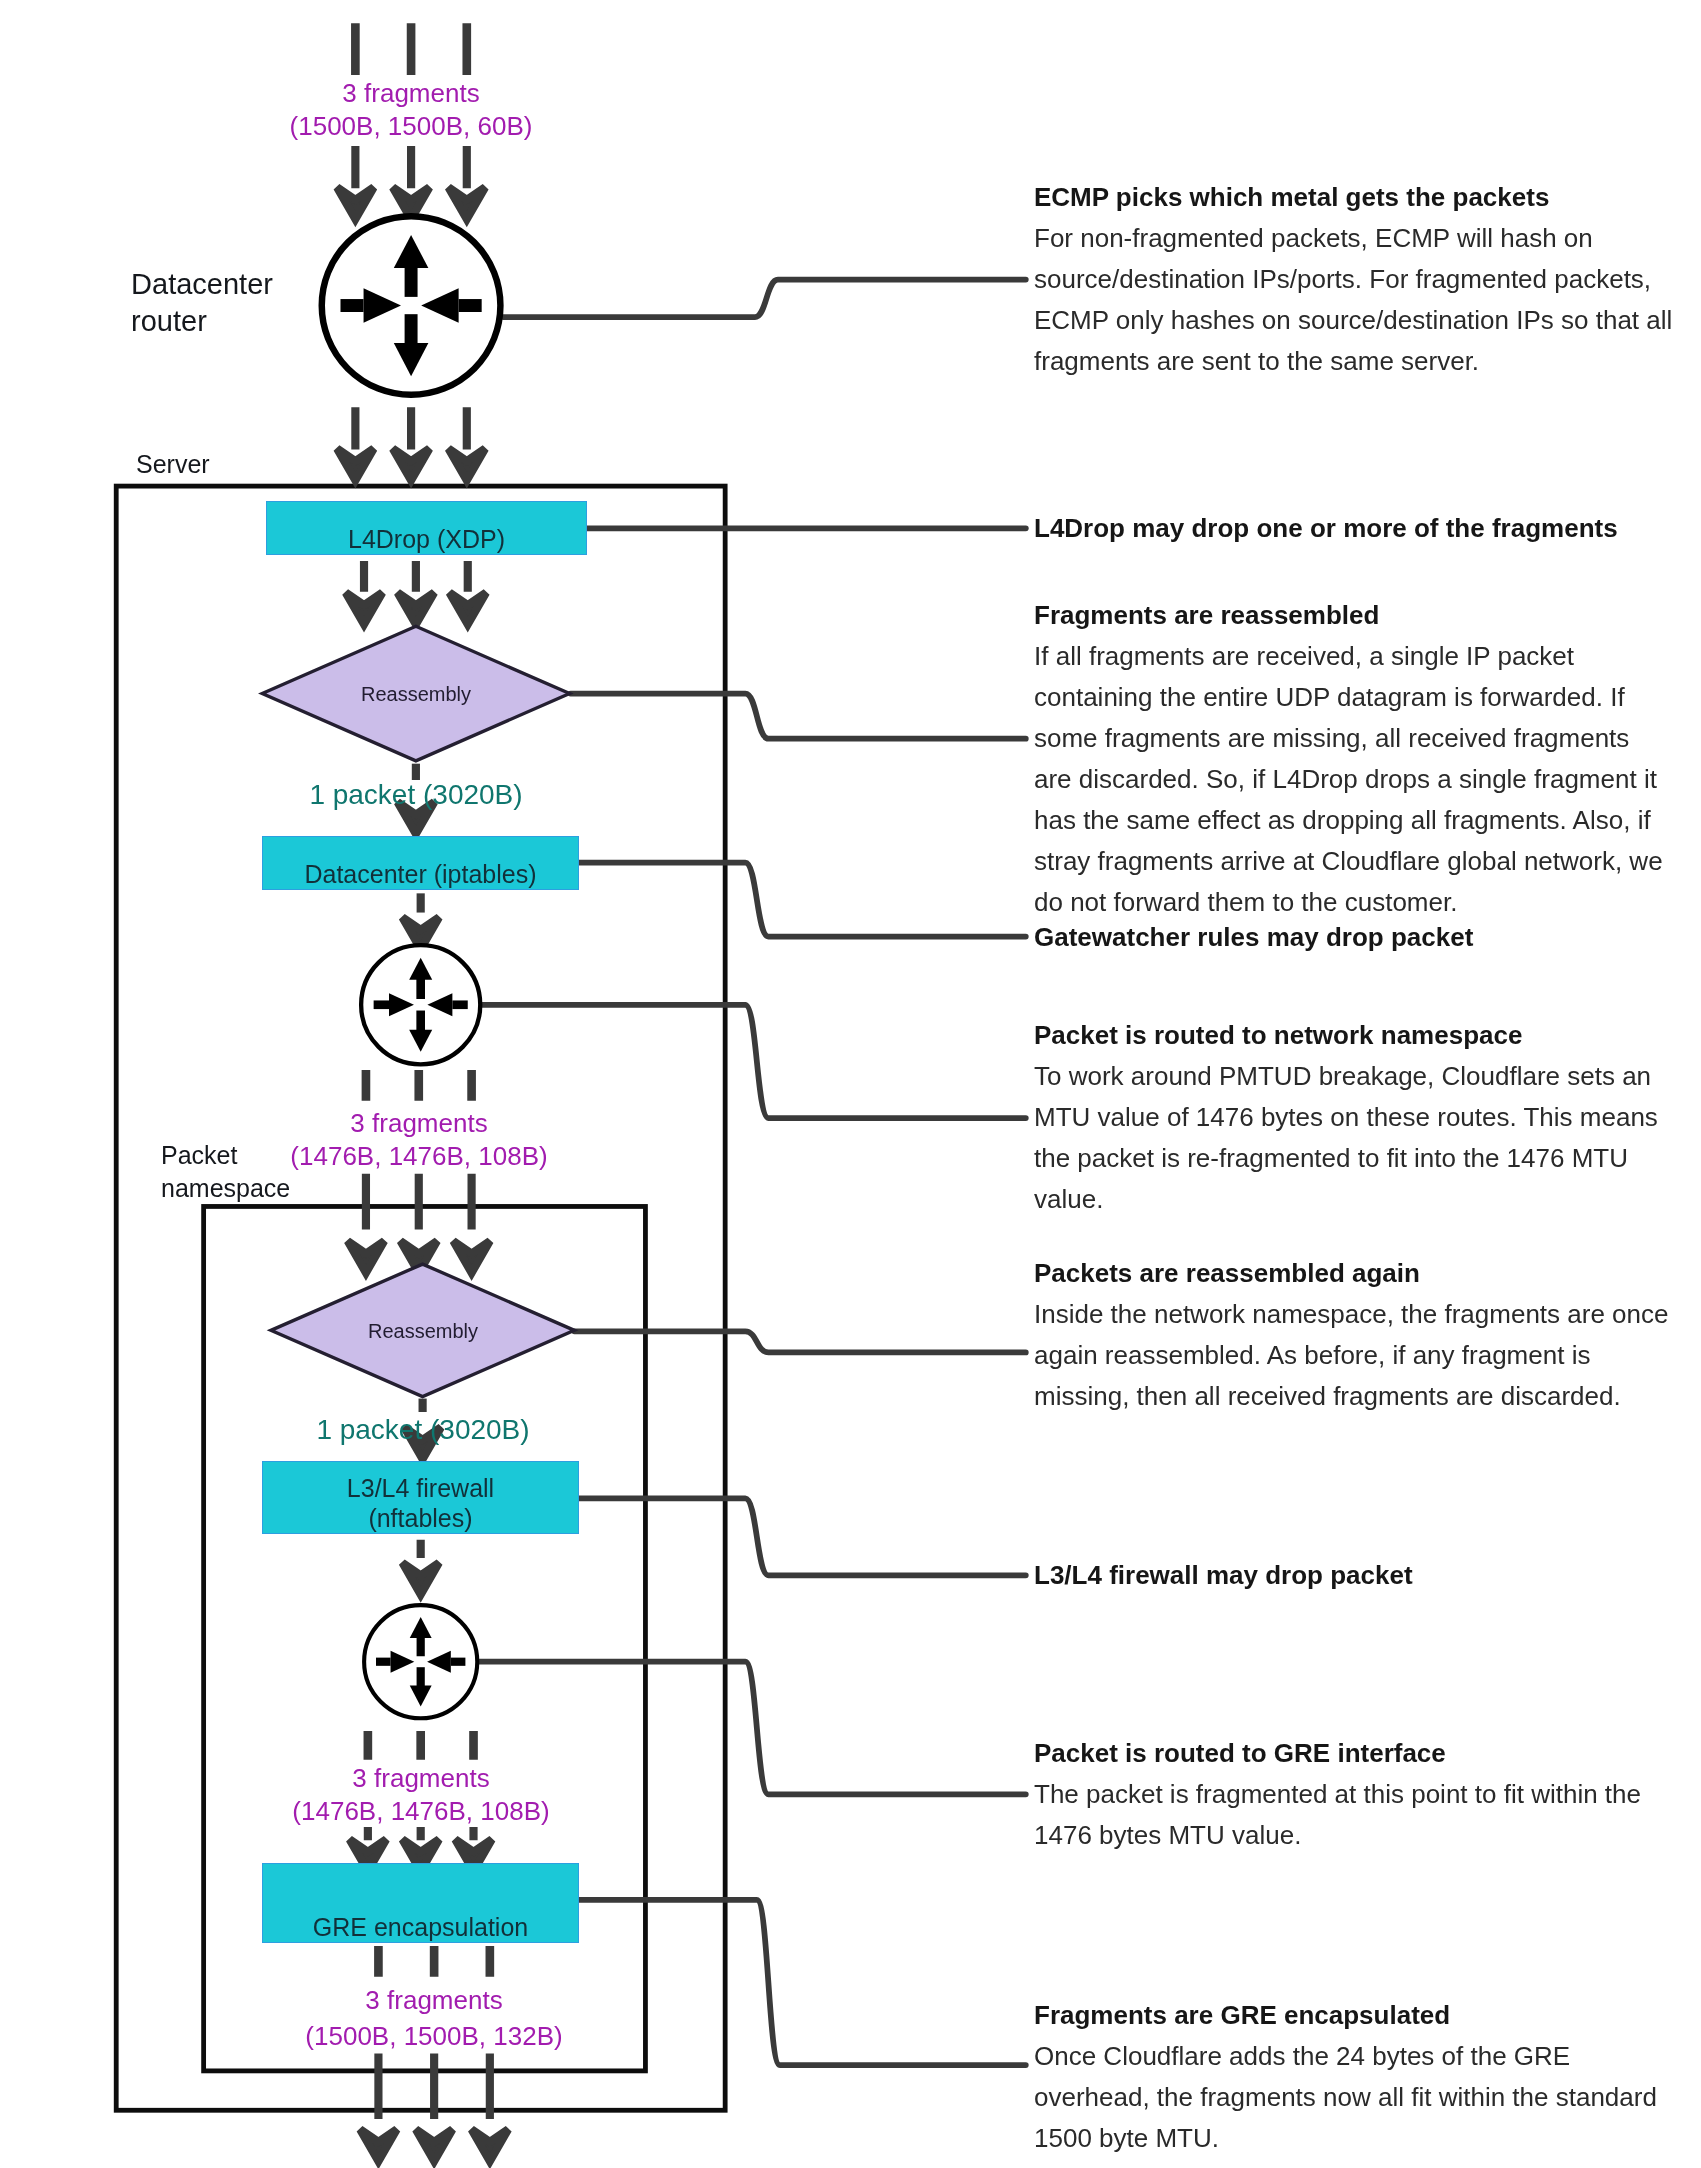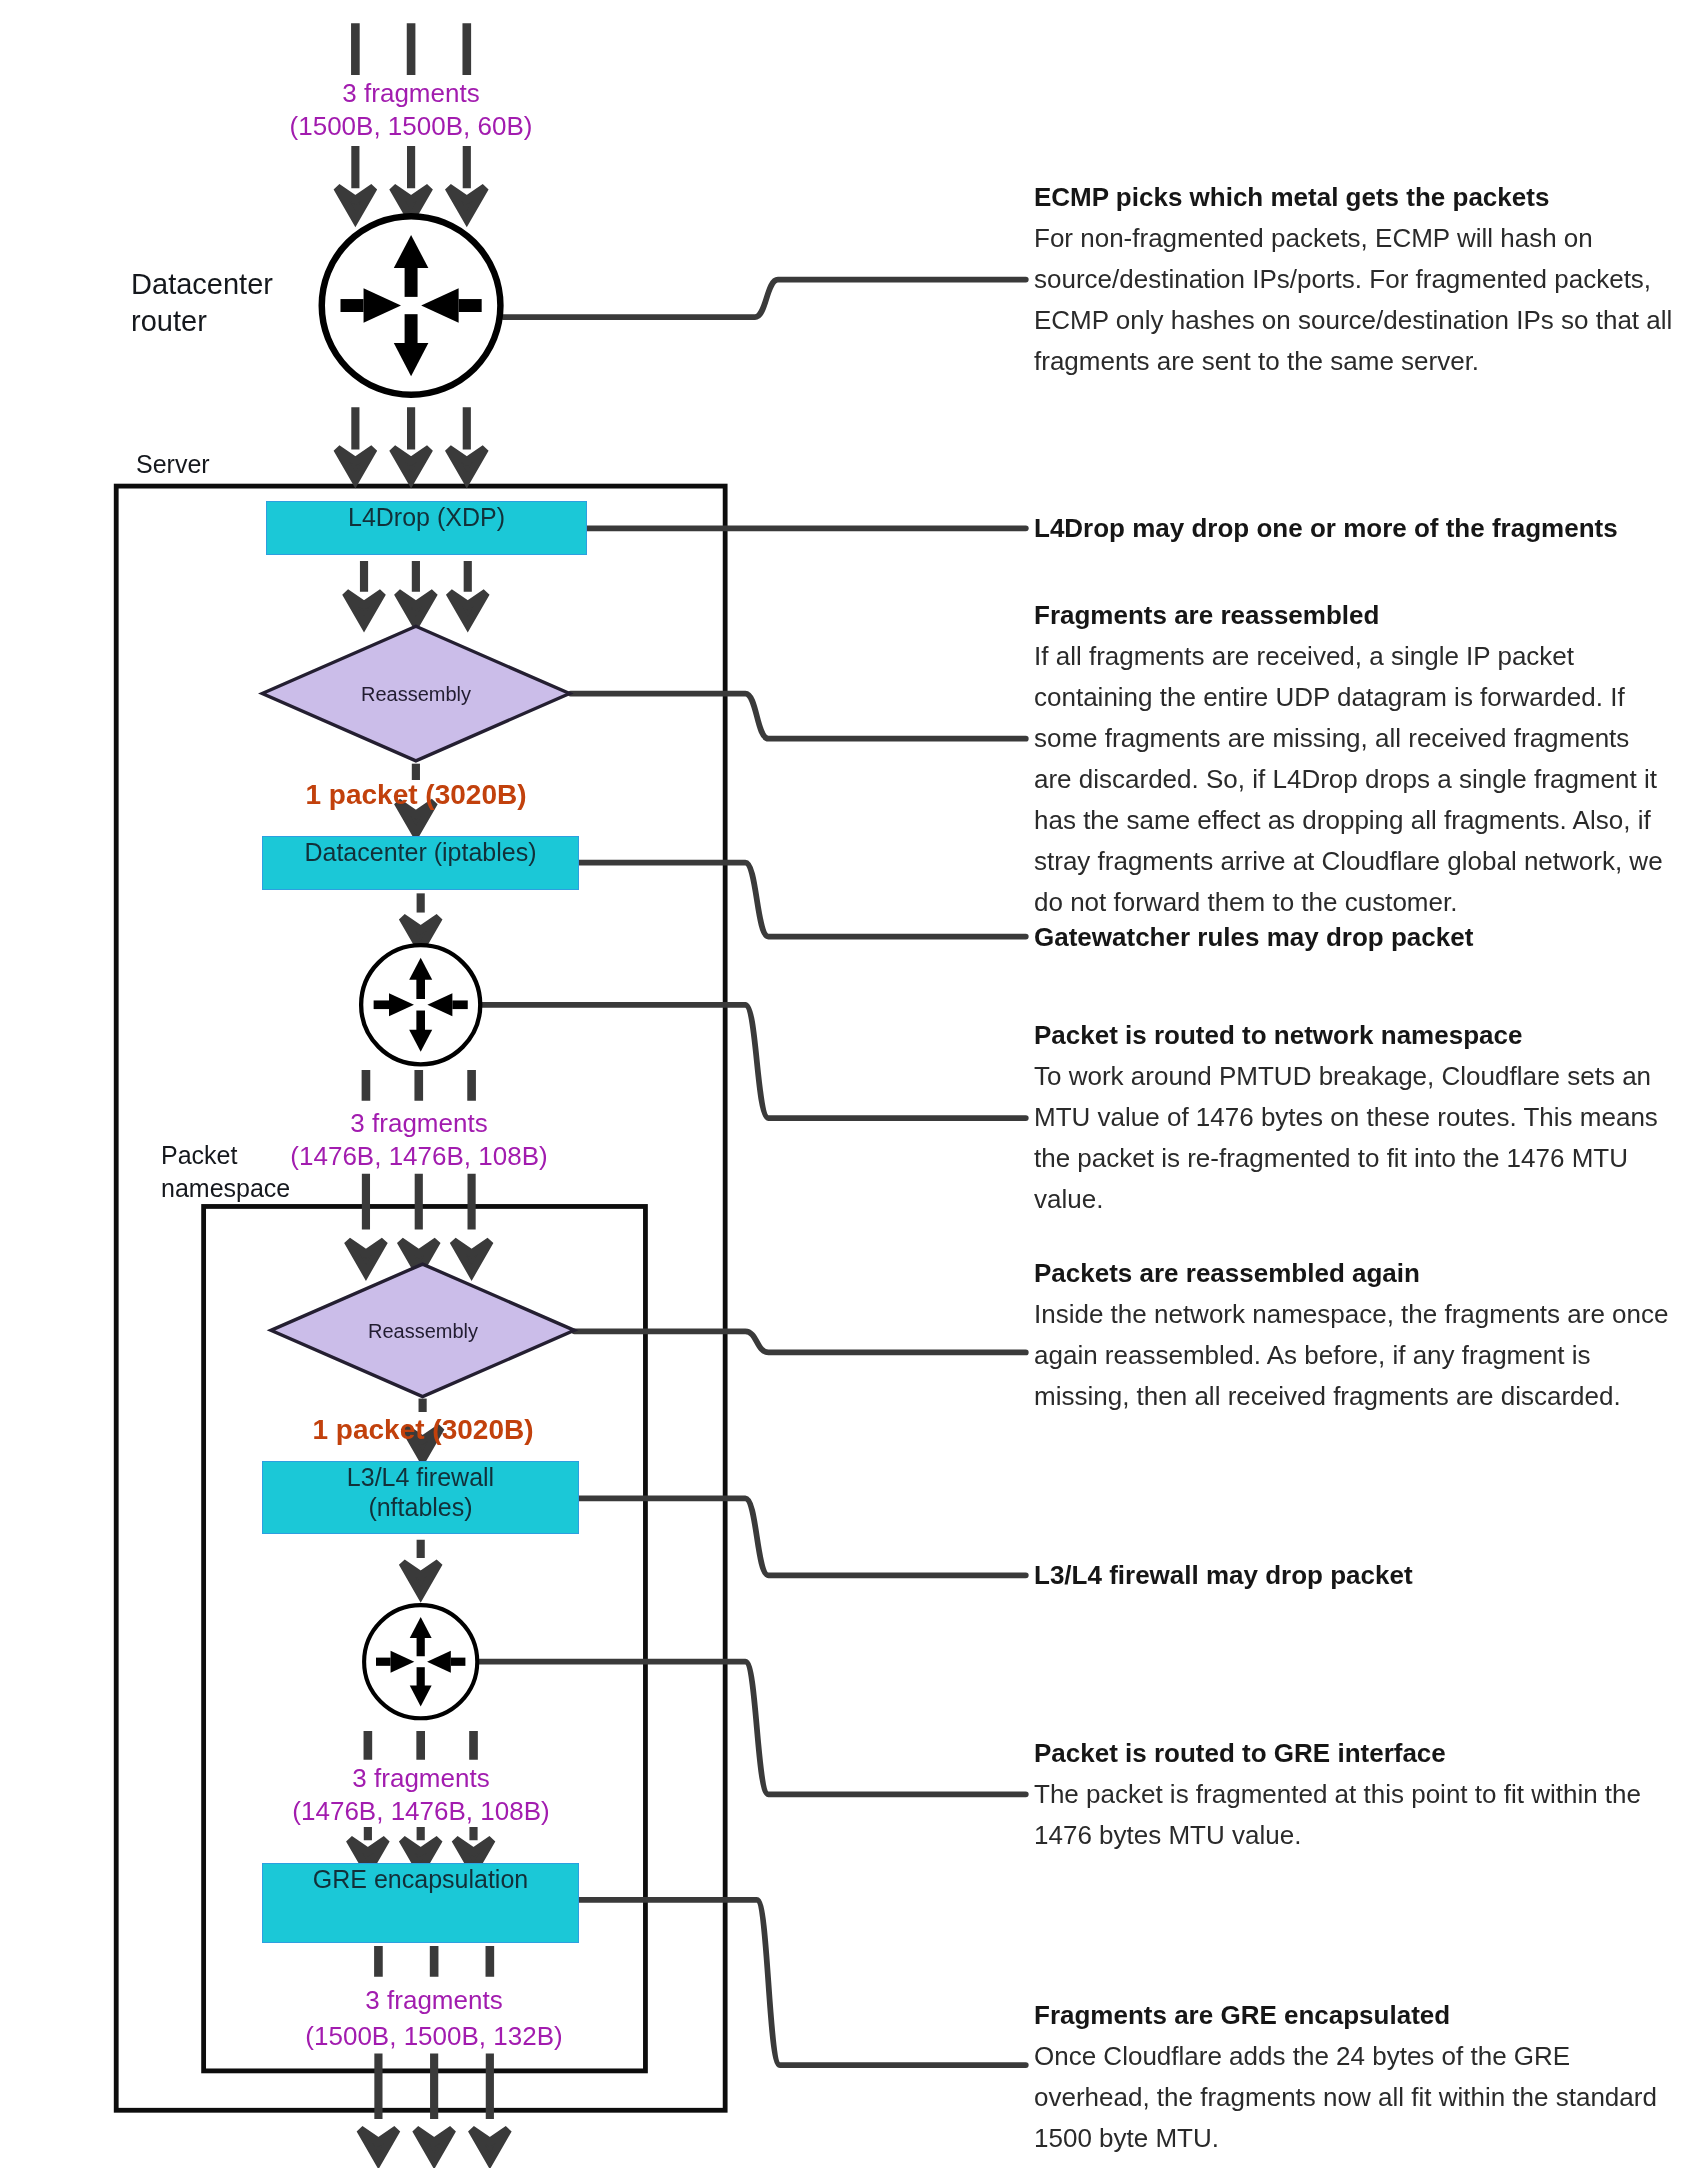--- a/index.html
+++ b/index.html
@@ -4,24 +4,24 @@
 <style>
   html,body{margin:0;padding:0;background:#ffffff;}
   .canvas{position:relative;width:1701px;height:2168px;background:#ffffff;overflow:hidden;
           font-family:"Liberation Sans","DejaVu Sans",sans-serif;color:#161616;}
   svg.layer{position:absolute;left:0;top:0;}
   .t{position:absolute;transform:translate(-50%,-50%);white-space:nowrap;}
   .pre{white-space:pre-line;text-align:left;}
   .frag{font-size:26px;color:#a21caf;}
   .dc-label{font-size:29px;line-height:37px;color:#15181d;}
   .section-label{position:absolute;font-size:25px;line-height:33px;color:#15181d;white-space:pre-line;}
-  .packet{font-size:28px;color:#c2410c;font-weight:bold;}
+  .packet{font-size:28px;color:#0f766e;}
   .diamond-label{font-size:20px;color:#221d31;text-align:center;}
   .cyan-box{position:absolute;background:#1bc8d7;border:1.9px solid #2d9fe0;box-sizing:border-box;
-            display:flex;align-items:flex-start;justify-content:center;}
+            display:flex;align-items:flex-end;justify-content:center;}
   .box-label{font-size:25px;line-height:30px;color:#123039;text-align:center;white-space:pre-line;}
   .note{position:absolute;left:1034px;width:669px;}
   .note-title{font-size:26px;line-height:41px;font-weight:700;color:#161616;}
   .note-body{font-size:26px;line-height:41px;color:#2a2a2a;white-space:pre-line;}
 </style>
 </head>
 <body>
 
 <div class="canvas">
 

